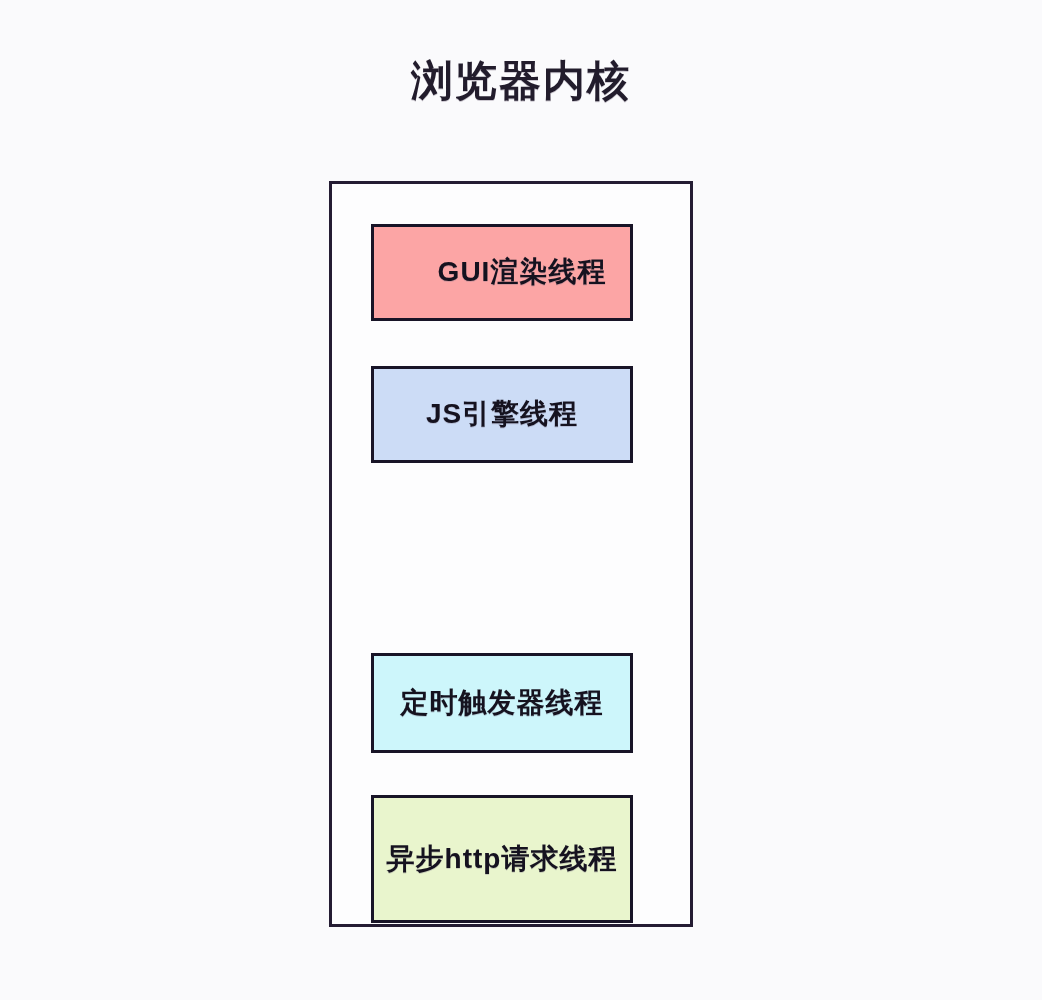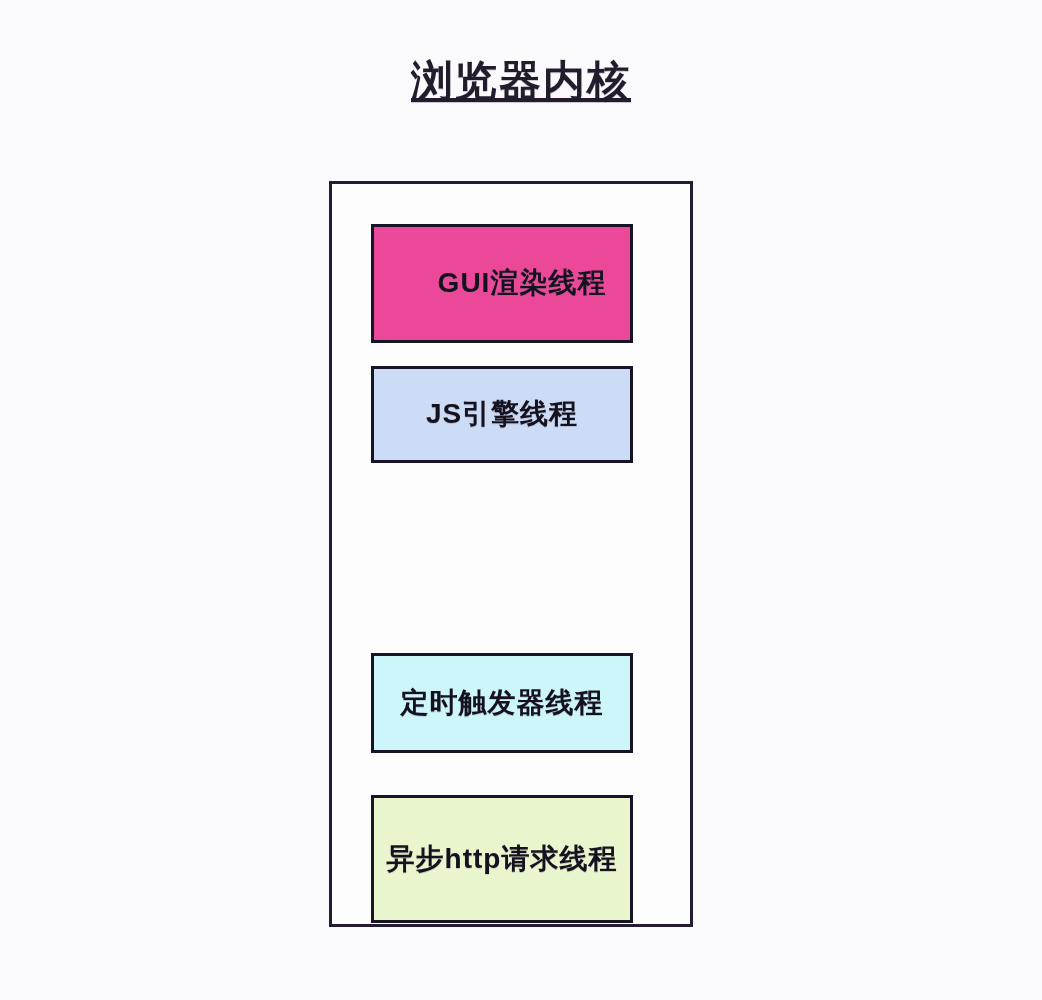--- a/index.html
+++ b/index.html
@@ -28,21 +28,20 @@
     top: 58px;
     width: 1042px;
     text-align: center;
     font-size: 42px;
     font-weight: 700;
     letter-spacing: 2px;
     color: #221c2c;
     line-height: 1.1;
     text-shadow: 0 1px 0 rgba(120,110,130,0.35);
     white-space: nowrap;
-    text-decoration: underline;
   }
 
   
   #kernel-container {
     position: absolute;
     left: 329px;
     top: 181px;
     width: 364px;
     height: 746px;
     box-sizing: border-box;
@@ -66,21 +65,21 @@
   .thread-label {
     font-size: 28px;
     font-weight: 700;
     letter-spacing: 1px;
     color: #15121f;
     line-height: 1.3;
     text-shadow: 0 1px 0 rgba(130,120,140,0.30);
     padding: 0 10px;
   }
 
-  #thread-box-gui      { top: 40px;  height: 119px;  background: #ec4899; padding-left: 40px; }
+  #thread-box-gui      { top: 40px;  height: 97px;  background: #fca5a5; padding-left: 40px; }
   #thread-box-js       { top: 182px; height: 97px;  background: #ccdcf6; justify-content: center; }
   #thread-box-event    { top: 325px; height: 97px;  background: #fce4ca; }
   #thread-box-timer    { top: 469px; height: 100px; background: #cdf6fb; font-family: Liberation Serif, serif; }
   #thread-box-http     { top: 611px; height: 128px;  background: #e9f5cd; }
 
   #thread-box-http .thread-label {
     line-height: 1.35;
   }
 </style>
 </head>

